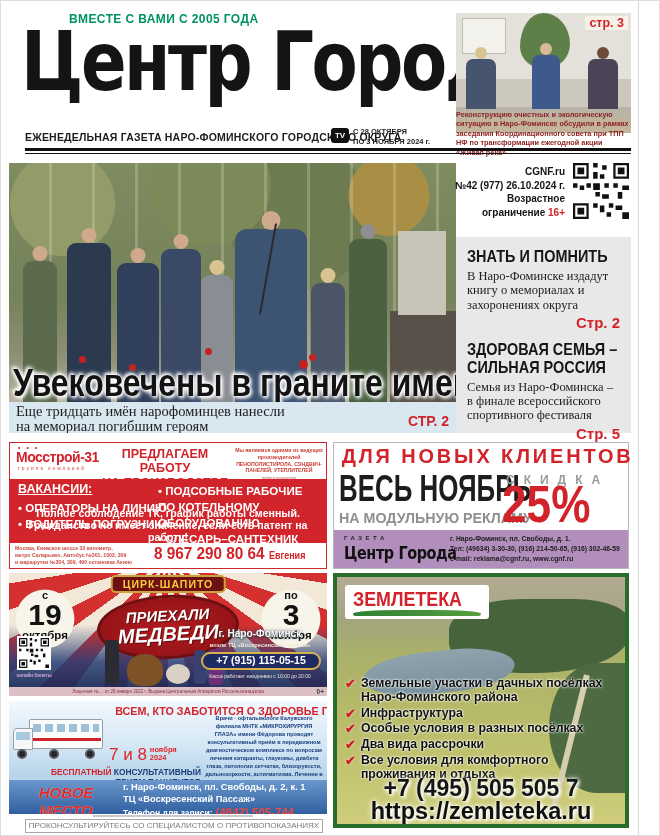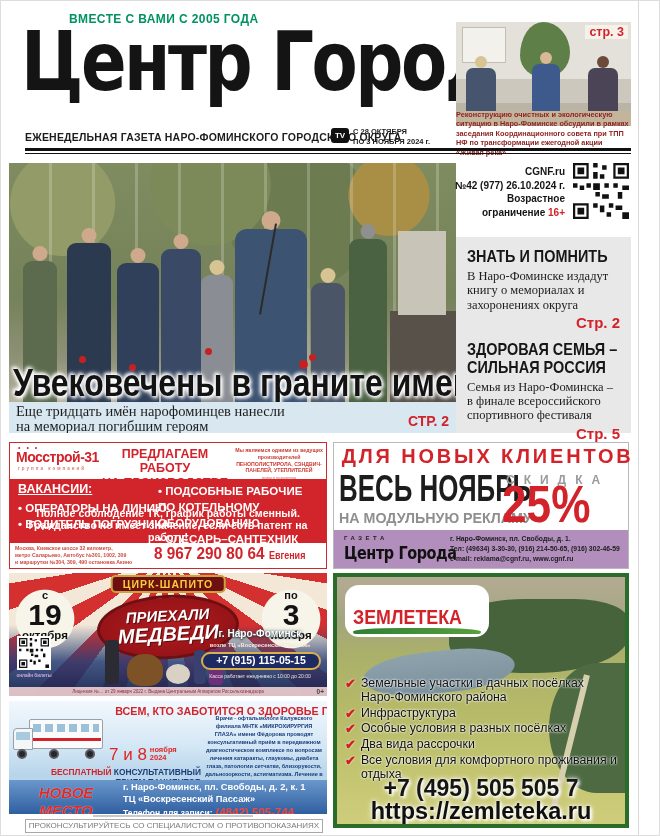--- a/index.html
+++ b/index.html
@@ -13,21 +13,21 @@
 
 
 .tagline{left:68px;top:11px;font-size:12px;font-weight:bold;color:#00935f;letter-spacing:.4px}
 .logo{left:20px;top:20px;font-size:82px;line-height:1;font-weight:bold;color:#141414;letter-spacing:-3px;font-family:"DejaVu Sans",sans-serif}
 .subline{left:24px;top:130px;font-size:10.5px;font-weight:bold;color:#1c1c1c;letter-spacing:.2px}
 .tvicon{left:330px;top:127px;width:18px;height:15px;background:#101010;border-radius:3px;color:#fff;font-size:8px;font-weight:bold;text-align:center;line-height:15px}
 .tvdates{left:352px;top:126px;font-size:7.5px;font-weight:bold;color:#1c1c1c;line-height:1.3}
 .mastrule{left:24px;top:147px;width:606px;height:6px;border-top:3px solid #101010;border-bottom:1px solid #101010}
 
 
-.photo-top{left:455px;top:21px;width:175px;height:104px;overflow:hidden;background:linear-gradient(180deg,#e3e1da 0 55%,#ccc8bd 55% 78%,#b9b4a6 78% 100%)}
+.photo-top{left:455px;top:12px;width:175px;height:120px;overflow:hidden;background:linear-gradient(180deg,#e3e1da 0 55%,#ccc8bd 55% 78%,#b9b4a6 78% 100%)}
 .pt-window{position:absolute;left:6px;top:5px;width:44px;height:36px;background:#f2f1ec;border:1px solid #c2beb2}
 .pt-plant{position:absolute;left:64px;top:0;width:50px;height:56px;background:#5f7f49;border-radius:46% 54% 50% 50%/60% 55% 45% 40%}
 .pt-table{position:absolute;left:0;bottom:0;width:100%;height:15px;background:#c3b59c}
 .pt-person{position:absolute;border-radius:7px 7px 0 0}
 .pt-head{position:absolute;left:50%;transform:translateX(-50%);top:-12px;width:12px;height:12px;border-radius:50%;background:#d9b896}
 .pageref3{position:absolute;right:3px;top:3px;background:rgba(247,243,235,.92);padding:0 4px;color:#d3232a;font-size:12.5px;font-weight:bold}
 .top-caption{left:455px;top:109px;width:176px;font-size:7.3px;font-weight:bold;color:#8e2424;line-height:1.3}
 
 
 .issue-info{left:448px;top:164px;width:116px;text-align:right;font-size:10px;font-weight:bold;color:#141414;line-height:1.35}
@@ -113,27 +113,27 @@
 .ci-age{position:absolute;right:3px;bottom:0;font-size:6.5px;font-weight:bold;color:#444;line-height:9px}
 .ci-shape{position:absolute}
 
 
 .zem{left:332px;top:572px;width:296px;height:255px;border:4px solid #2a6d2a;overflow:hidden;background:
  linear-gradient(180deg,#b3ab92 0,#aba88a 26px,#a3a57e 44px,#aab06a 76px,#b5b968 130px,#c2c46f 190px,#cfcd7c 100%)}
 .z-forest{position:absolute;left:112px;top:22px;width:180px;height:74px;background:#46633c;border-radius:42% 30% 52% 40%}
 .z-forest2{position:absolute;right:-20px;top:86px;width:96px;height:130px;background:#4d6a42;border-radius:50% 20% 20% 50%}
 .z-lake{position:absolute;left:26px;top:74px;width:152px;height:42px;background:linear-gradient(#8fa3ad,#7a909c);border-radius:50%/62%;transform:rotate(-6deg)}
 .z-road{position:absolute;right:52px;top:96px;width:6px;height:140px;background:#d6cfae;transform:rotate(14deg)}
-.z-logo{position:absolute;left:8px;top:8px;background:#fff;border-radius:14px;padding:20px 8px 0}
+.z-logo{position:absolute;left:8px;top:8px;background:#fff;border-radius:3px;padding:2px 8px 0}
 .z-logotext{font-size:21px;font-weight:bold;color:#d3232a;line-height:1.1}
 .z-wave{height:6px;background:linear-gradient(90deg,#2f7f33,#57a03f);border-radius:50% 50% 3px 3px/80% 80% 3px 3px;margin-bottom:3px}
 .z-bullets{position:absolute;left:8px;top:100px;width:272px}
 .z-row{display:flex;margin-bottom:2px}
 .z-chk{color:#cf1f1f;font-size:13px;font-weight:bold;margin-right:5px;line-height:1.05;text-shadow:0 0 2px #fff}
-.z-txt{font-size:12.3px;font-weight:normal;color:#101010;line-height:1.12;text-shadow:0 0 2px #fff,0 0 3px #fff}
+.z-txt{font-size:12.3px;font-weight:bold;color:#101010;line-height:1.12;text-shadow:0 0 2px #fff,0 0 3px #fff}
 .z-phone{position:absolute;left:0;top:198px;width:100%;text-align:center;font-size:23px;font-weight:bold;color:#151515;text-shadow:0 0 3px #fff,0 0 6px #fff,2px 2px 3px rgba(255,255,255,.9)}
 .z-url{position:absolute;left:0;top:221px;width:100%;text-align:center;font-size:23.5px;font-weight:bold;color:#101010;text-shadow:0 0 3px #fff,0 0 6px #fff,2px 2px 3px rgba(255,255,255,.9)}
 
 
 .clinic{left:8px;top:700px;width:318px;height:113px;overflow:hidden;background:linear-gradient(180deg,#f2f8fd 0,#d4e7f5 40%,#b7d4ea 66%,#cfe3f2 100%)}
 .cl-title{position:absolute;left:100px;top:4px;width:214px;text-align:center;color:#d3232a;font-weight:bold;font-size:11.3px}
 .cl-truck{position:absolute;left:4px;top:14px;width:92px;height:50px}
 .cl-trailer{position:absolute;left:16px;top:4px;width:74px;height:30px;background:#fbfbfb;border:1px solid #98a0a8;border-radius:2px}
 .cl-winband{position:absolute;left:3px;top:4px;width:66px;height:8px;background:repeating-linear-gradient(90deg,#9cc0d8 0 8px,#f7f9fb 8px 12px)}
 .cl-stripe{position:absolute;left:1px;top:18px;width:70px;height:3px;background:#d3232a}

